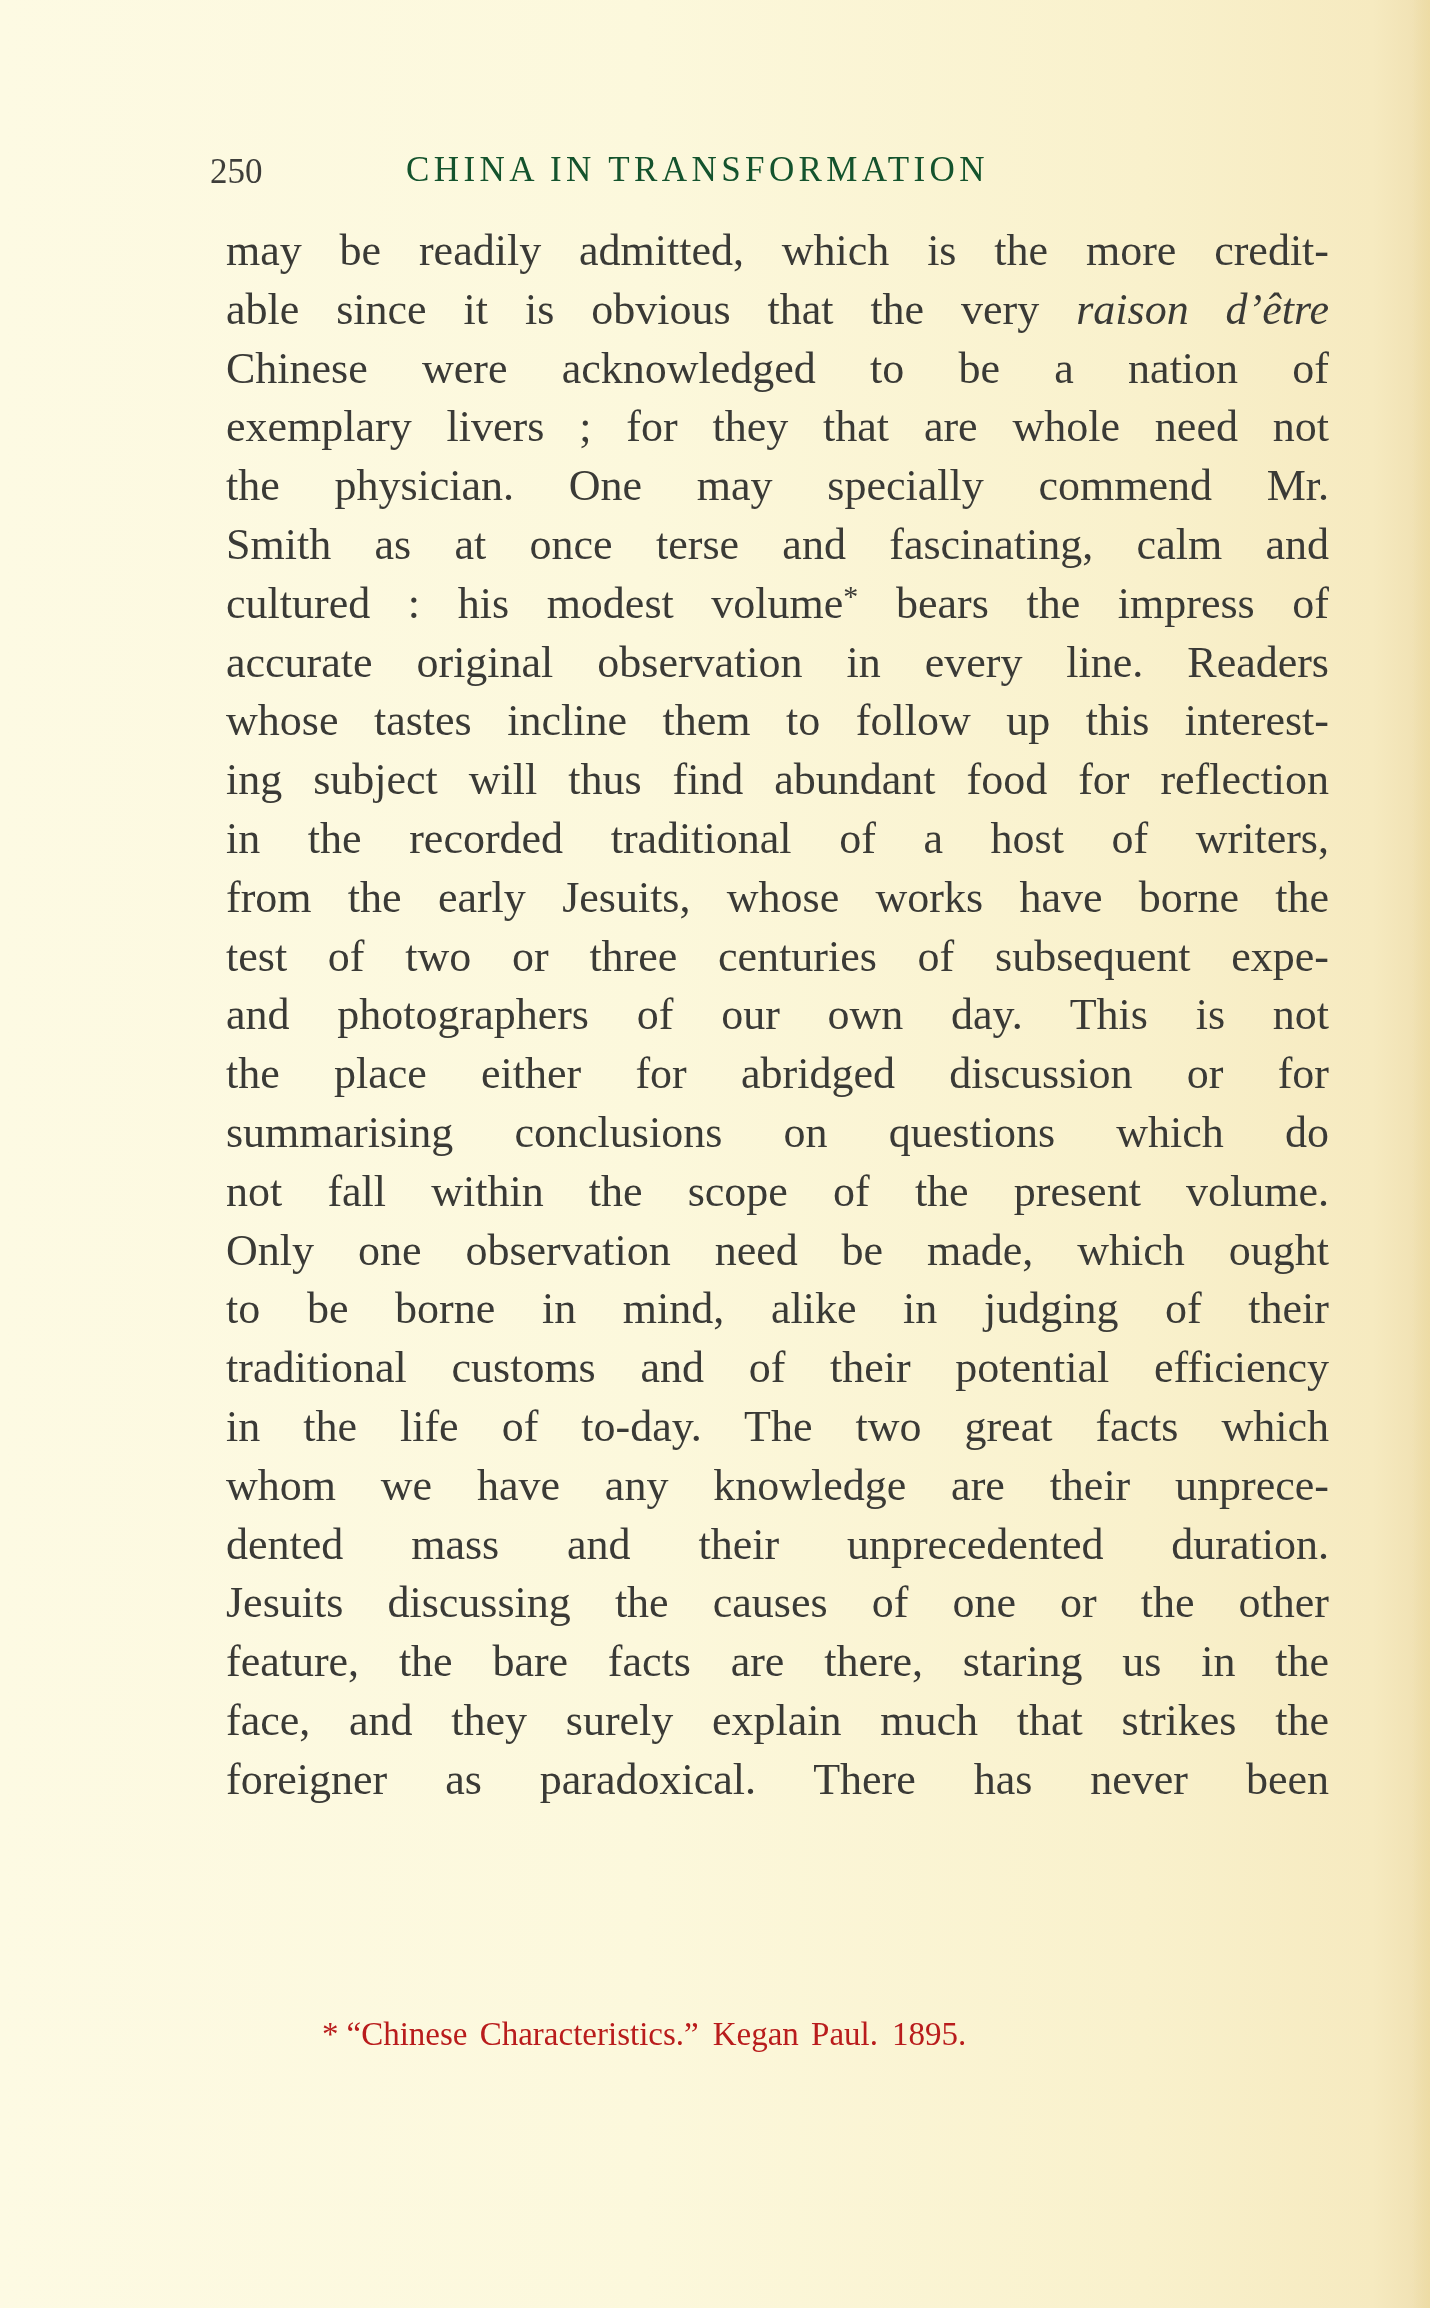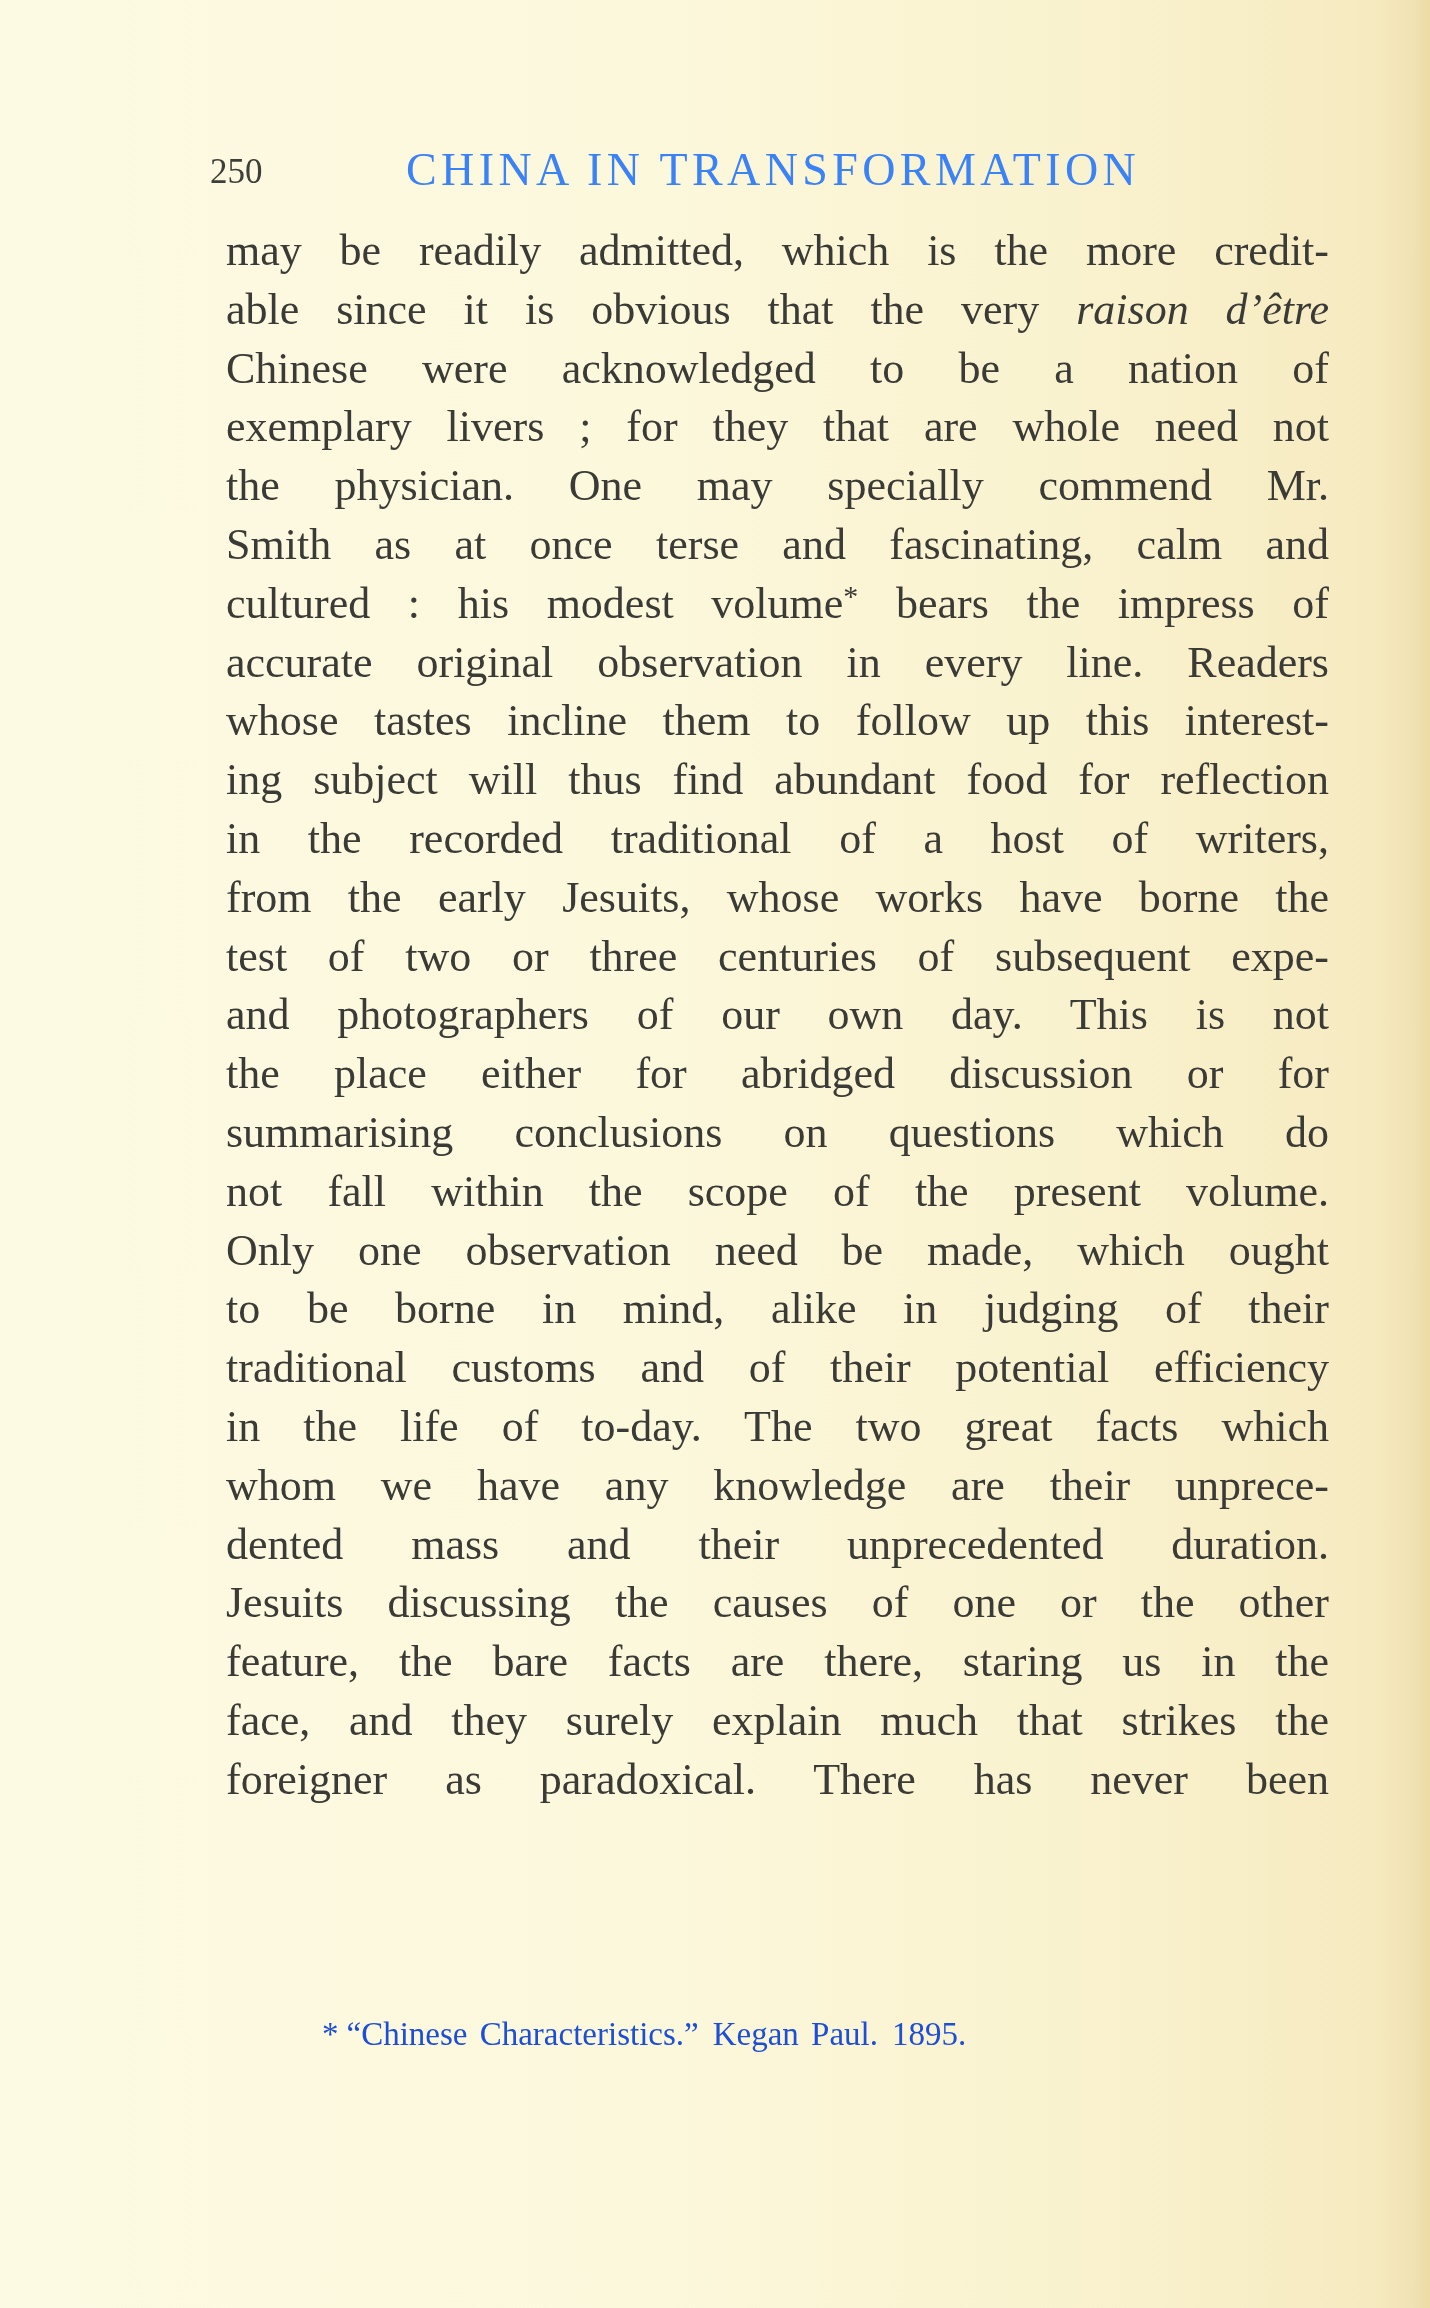--- a/index.html
+++ b/index.html
@@ -35,24 +35,24 @@
       top: 6px;
       font-size: 35px;
       line-height: 40px;
       letter-spacing: 0px;
       color: #3e3e3a;
     }
     .running-title {
       position: absolute;
       left: 196px;
       top: 4px;
-      font-size: 46px;
+      font-size: 35px;
       line-height: 40px;
       letter-spacing: 4.4px;
-      color: #3b82f6;
+      color: #14532d;
       white-space: nowrap;
     }
     .body-text {
       position: absolute;
       left: 226px;
       top: 222px;
       width: 1103px;
     }
     .line {
       display: block;
@@ -74,21 +74,21 @@
       line-height: 0;
     }
     .footnote {
       position: absolute;
       left: 322px;
       top: 2014px;
       width: 850px;
       font-size: 33px;
       line-height: 40px;
       white-space: nowrap;
-      color: #1d4ed8;
+      color: #b91c1c;
       word-spacing: 4px;
     }
     .footnote .fn-mark {
       margin-right: 8px;
     }
     .footnote .gap {
       display: inline-block;
       width: 14px;
     }
     .edge-shadow {

